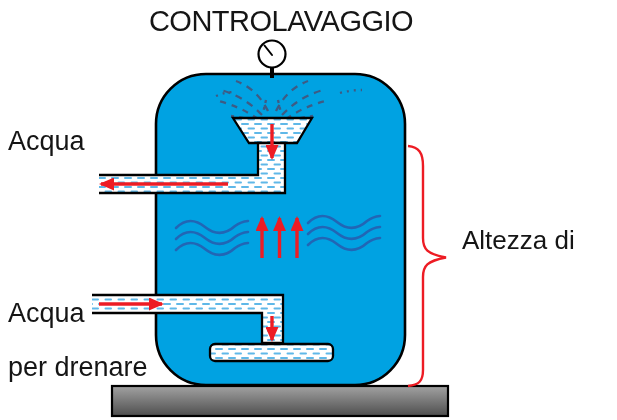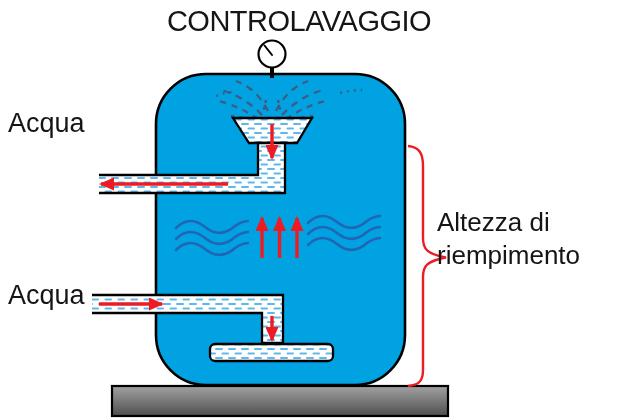--- a/index.html
+++ b/index.html
@@ -2,28 +2,28 @@
 <html style="--tank-blue: #00A2E2; --wave-blue: #2166B5; --spray-blue: #3E5B84; --arrow-red: #ED1C24; --pipe-dash-blue: #5FB8E8; --base-gray-top: #A2A2A2; --base-gray-bottom: #4E4E4E; --outline-black: #000000; --text-black: #151515; --background-white: #FFFFFF;"><head>
 <meta charset="utf-8">
 <style>
   html,body{margin:0;padding:0;background:#fff;}
   .canvas{
     position:relative;width:617px;height:420px;background:var(--background-white,#fff);
     font-family:"Liberation Sans",sans-serif;overflow:hidden;
   }
   .canvas svg{position:absolute;left:0;top:0;}
   .lbl{position:absolute;color:var(--text-black,#151515);}
-  .lbl span{display:block;white-space:nowrap;}
+  .lbl span{display:block;white-space:nowrap;margin-top:18px;}
   .title{
     position:absolute;top:5px;left:281px;transform:translateX(-50%);
-    font-size:29px;letter-spacing:-0.5px;color:var(--text-black,#151515);white-space:nowrap;margin-left:18px;
+    font-size:29px;letter-spacing:-0.5px;color:var(--text-black,#151515);white-space:nowrap;
   }
   .lbl-out{left:8px;top:106px;font-size:27px;line-height:35px;}
   .lbl-in{left:8px;top:277px;font-size:27px;line-height:36px;}
-  .lbl-height{left:437px;top:206px;font-size:26px;line-height:33px;}
+  .lbl-height{left:462px;top:206px;font-size:26px;line-height:33px;}
   
   .tank{fill:var(--tank-blue);stroke:var(--outline-black);stroke-width:2.6;}
   .pipe{fill:url(#pipePattern);stroke:var(--outline-black);stroke-width:2.3;}
   .pipe-dash{fill:var(--pipe-dash-blue);}
   .wave{fill:none;stroke:var(--wave-blue);stroke-width:2.6;stroke-linecap:round;}
   .spray path{fill:none;stroke:var(--spray-blue);stroke-width:2.3;}
   .red-line{stroke:var(--arrow-red);stroke-width:3.4;fill:none;}
   .arrowhead{fill:var(--arrow-red);}
   .brace{fill:none;stroke:var(--arrow-red);stroke-width:2.4;}
   .gauge-face{fill:#fff;stroke:var(--outline-black);stroke-width:2.2;}
@@ -114,20 +114,20 @@
   </svg>
 
   <div class="title">CONTROLAVAGGIO</div>
 
   <div class="lbl lbl-out">
     <span>Acqua</span>
   </div>
 
   <div class="lbl lbl-in">
     <span>Acqua</span>
+    <span>per drenare</span>
   </div>
 
   <div class="lbl lbl-height">
     <span>Altezza di</span>
-    <span>riempimento</span>
   </div>
 
 </div>
 
 </body></html>

